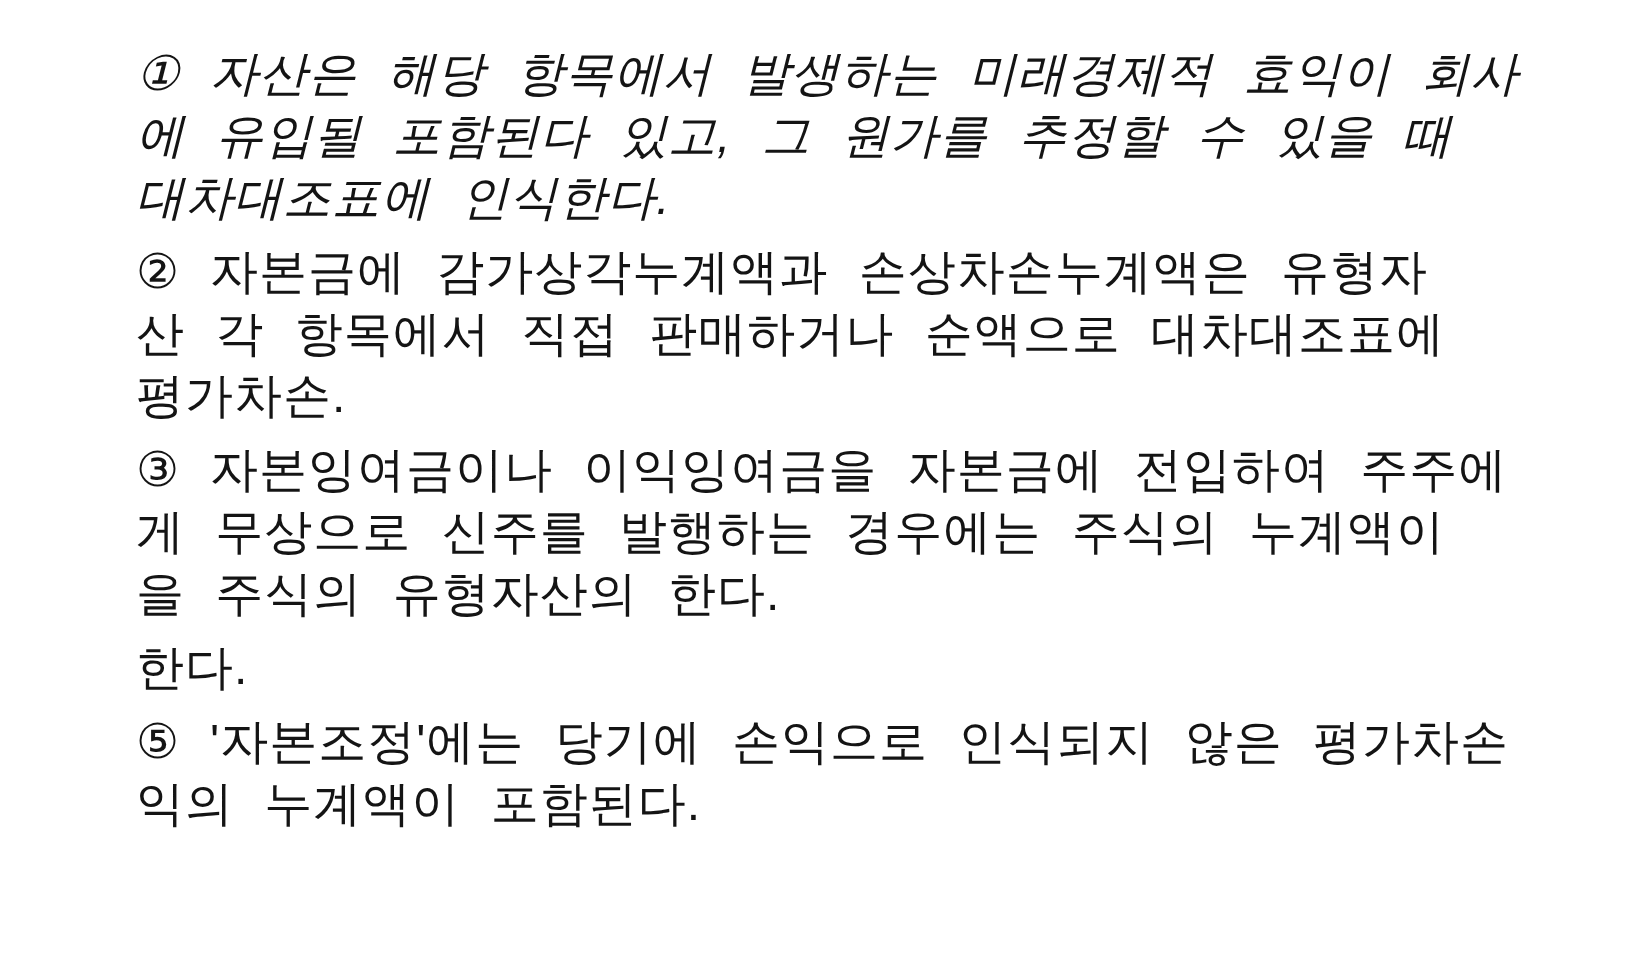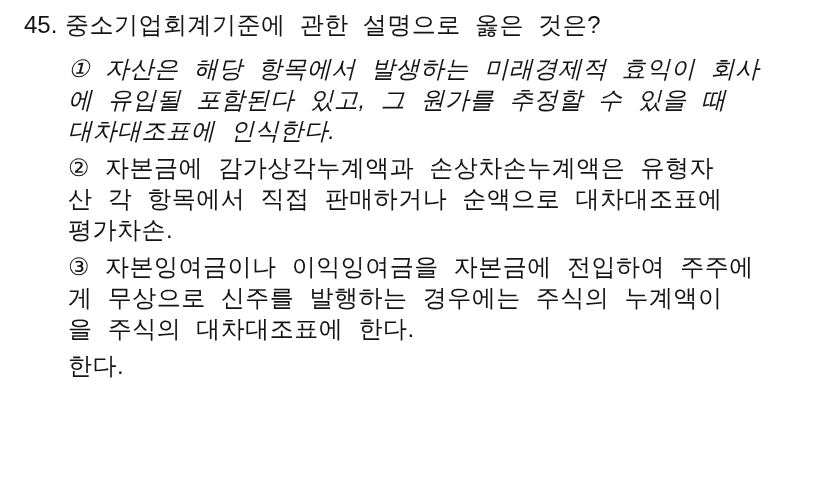--- a/index.html
+++ b/index.html
@@ -53,23 +53,20 @@
     width: 37px;
     letter-spacing: 0;
     word-spacing: 0;
   }
 </style>
 </head>
 <body>
 
 <div class="page">
 
-  <div class="question-row">
-    <span class="qnum">45.</span><span>중소기업회계기준에 관한 설명으로 옳은 것은?</span>
-  </div>
 
   <div class="options">
 
     <div class="option">
       <div class="line">
         <span class="marker">①</span><span>자산은 해당 항목에서 발생하는 미래경제적 효익이 회사</span>
       </div>
       <div class="line">에 유입될 포함된다 있고, 그 원가를 추정할 수 있을 때</div>
       <div class="line">대차대조표에 인식한다.</div>
     </div>
@@ -80,22 +77,28 @@
       </div>
       <div class="line">산 각 항목에서 직접 판매하거나 순액으로 대차대조표에</div>
       <div class="line">평가차손.</div>
     </div>
 
     <div class="option">
       <div class="line">
         <span class="marker">③</span><span>자본잉여금이나 이익잉여금을 자본금에 전입하여 주주에</span>
       </div>
       <div class="line">게 무상으로 신주를 발행하는 경우에는 주식의 누계액이</div>
-      <div class="line">을 주식의 대차대조표에 한다.</div>
+      <div class="line">을 주식의 유형자산의 한다.</div>
     </div>
 
     <div class="option">
       <div class="line">한다.</div>
     </div>
 
+    <div class="option">
+      <div class="line">
+        <span class="marker">⑤</span><span>'자본조정'에는 당기에 손익으로 인식되지 않은 평가차손</span>
+      </div>
+      <div class="line">익의 누계액이 포함된다.</div>
+    </div>
 
   </div>
 </div>
 
 </body></html>

